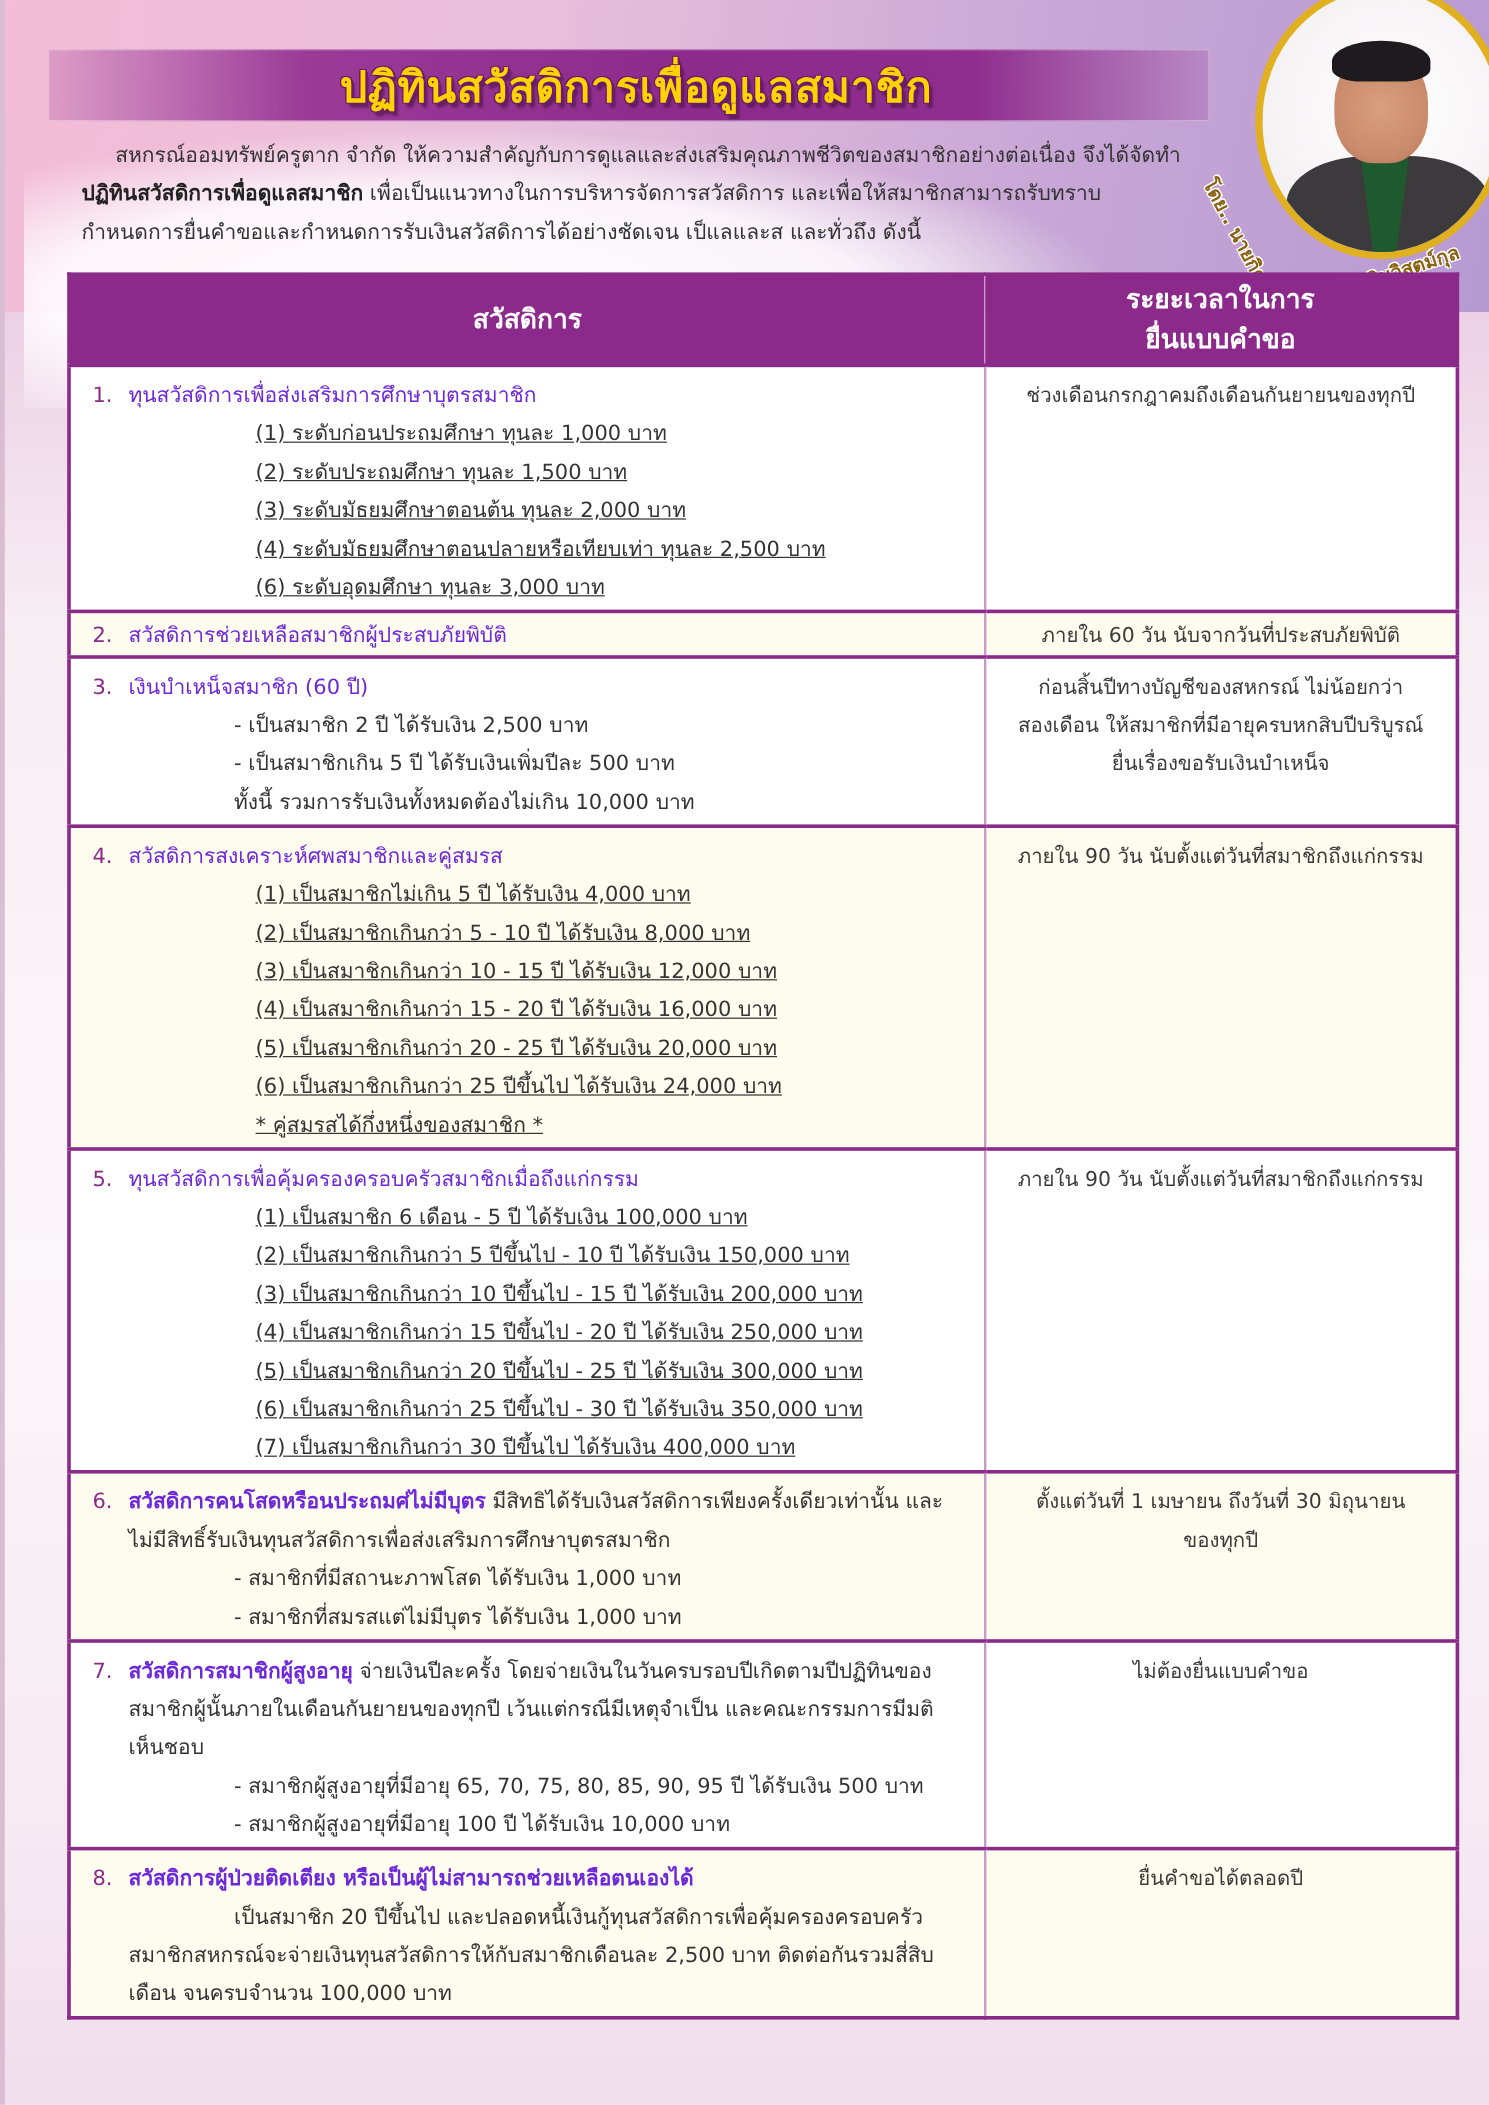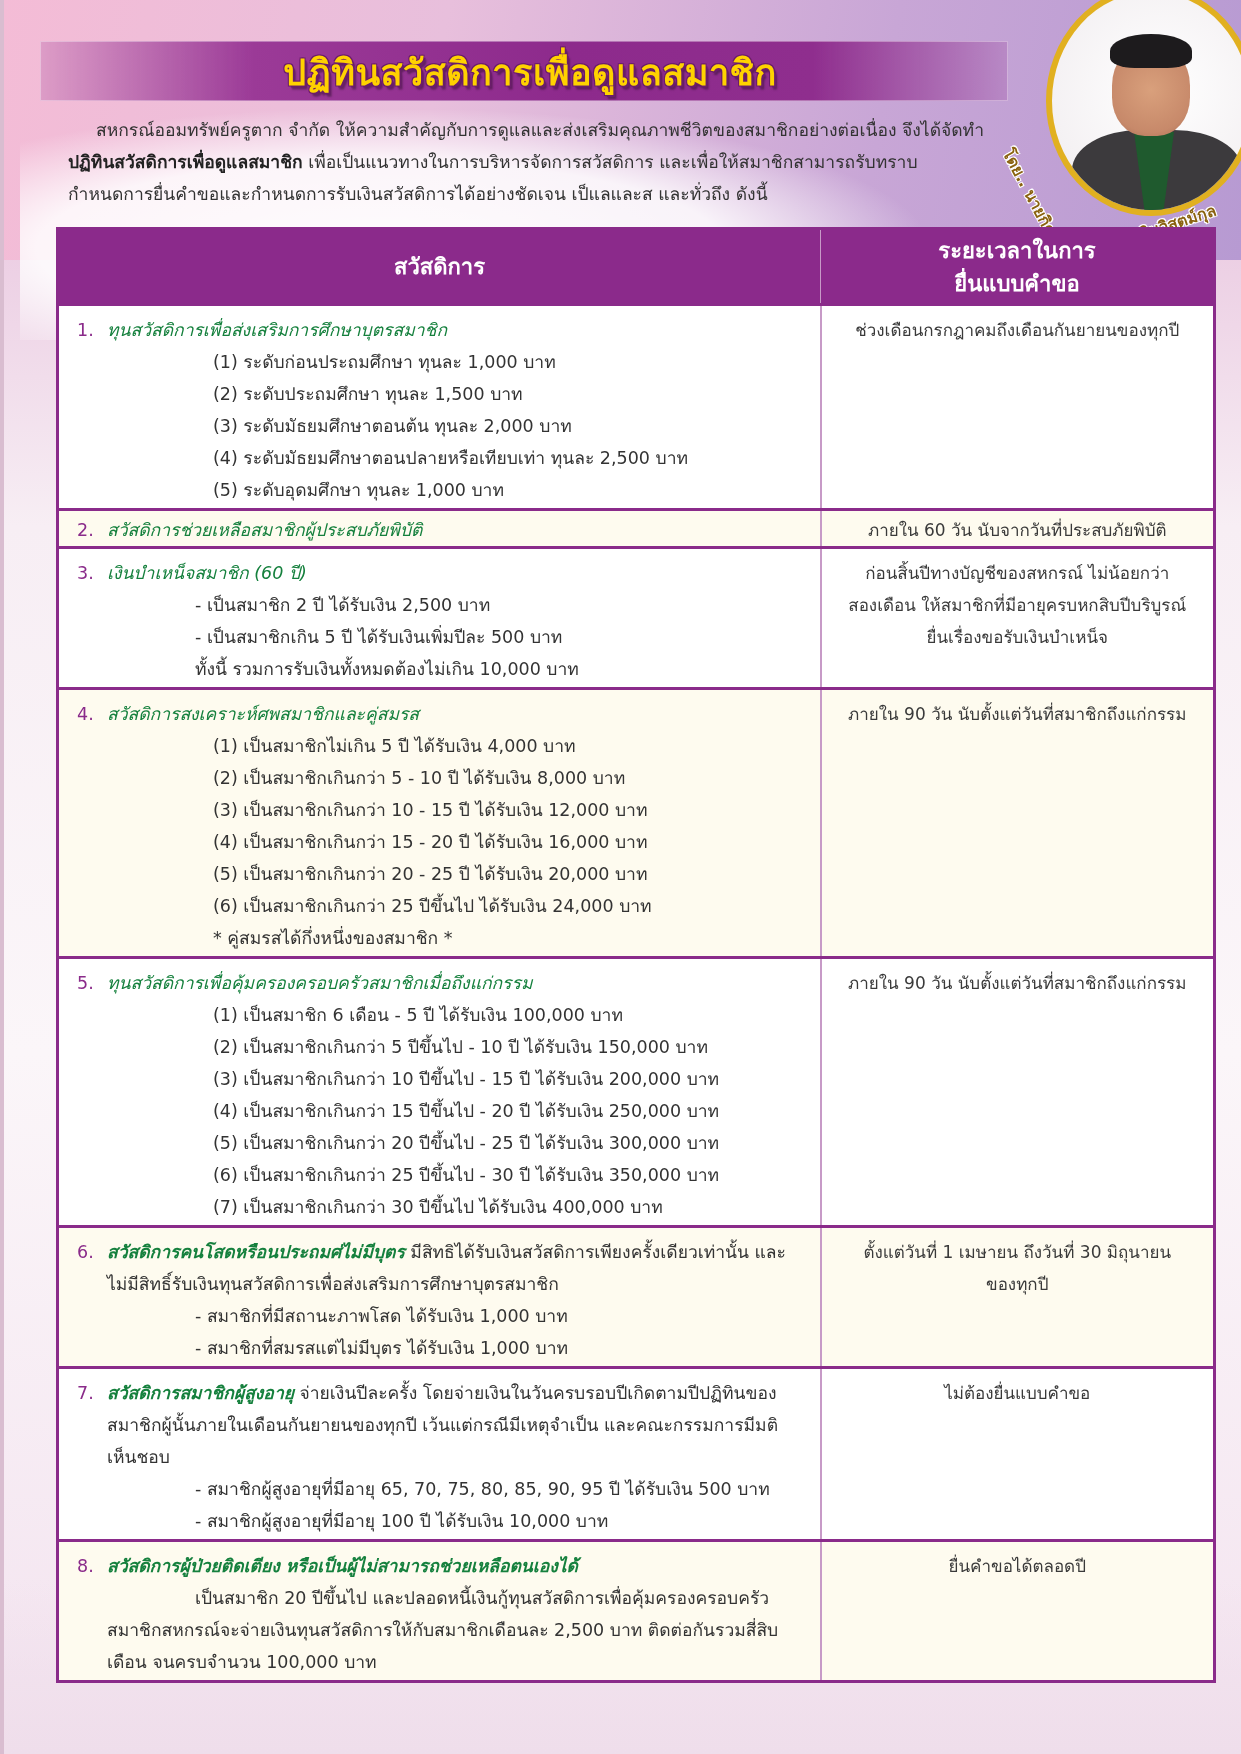--- a/index.html
+++ b/index.html
@@ -104,23 +104,23 @@
     border-top: 3px solid #8a2b8a;
     padding: 8px 10px 2px 18px;
   }
   .welfare-table td.col2 {
     border-left: 2px solid #c79ac7;
     padding-left: 10px; font-size: 17px; color: #3a3a3a; text-align: center;
   }
   .welfare-table tr.alt td { background: #fefbef; }
   .welfare-table tr.plain td { background: #ffffff; }
   .row-head .num { display: inline-block; width: 30px; color: #8a2b8a; }
-  .row-head .title { color: #15803d; font-weight: normal; font-style: italic; }
+  .row-head .title { color: #6d28d9; font-weight: normal; }
   .row-head .title.bold { font-weight: bold; }
-  .sub { padding-left: 136px; display: block; }
+  .sub { padding-left: 136px; display: block; text-decoration: underline; }
   .sub-dash { padding-left: 118px; display: block; }
   .sub-plain { padding-left: 118px; display: block; }
   .cont { padding-left: 30px; display: block; }
   .cont-indent { padding-left: 118px; display: block; }
 </style>
 </head>
 <body>
 
 <div class="bg-wave"></div>
 <div class="bg-white-swoosh"></div>
@@ -152,21 +152,21 @@
   </thead>
   <tbody>
 
     <tr class="plain">
       <td>
         <div class="row-head"><span class="num">1.</span><span class="title">ทุนสวัสดิการเพื่อส่งเสริมการศึกษาบุตรสมาชิก</span></div>
         <span class="sub">(1) ระดับก่อนประถมศึกษา ทุนละ 1,000 บาท</span>
         <span class="sub">(2) ระดับประถมศึกษา ทุนละ 1,500 บาท</span>
         <span class="sub">(3) ระดับมัธยมศึกษาตอนต้น ทุนละ 2,000 บาท</span>
         <span class="sub">(4) ระดับมัธยมศึกษาตอนปลายหรือเทียบเท่า ทุนละ 2,500 บาท</span>
-        <span class="sub">(5) ระดับอุดมศึกษา ทุนละ 1,000 บาท</span>
+        <span class="sub">(6) ระดับอุดมศึกษา ทุนละ 3,000 บาท</span>
       </td>
       <td class="col2">ช่วงเดือนกรกฎาคมถึงเดือนกันยายนของทุกปี</td>
     </tr>
 
     <tr class="alt">
       <td style="padding-top:3px;padding-bottom:0">
         <div class="row-head"><span class="num">2.</span><span class="title">สวัสดิการช่วยเหลือสมาชิกผู้ประสบภัยพิบัติ</span></div>
       </td>
       <td class="col2" style="padding-top:3px;padding-bottom:0">ภายใน 60 วัน นับจากวันที่ประสบภัยพิบัติ</td>
     </tr>

